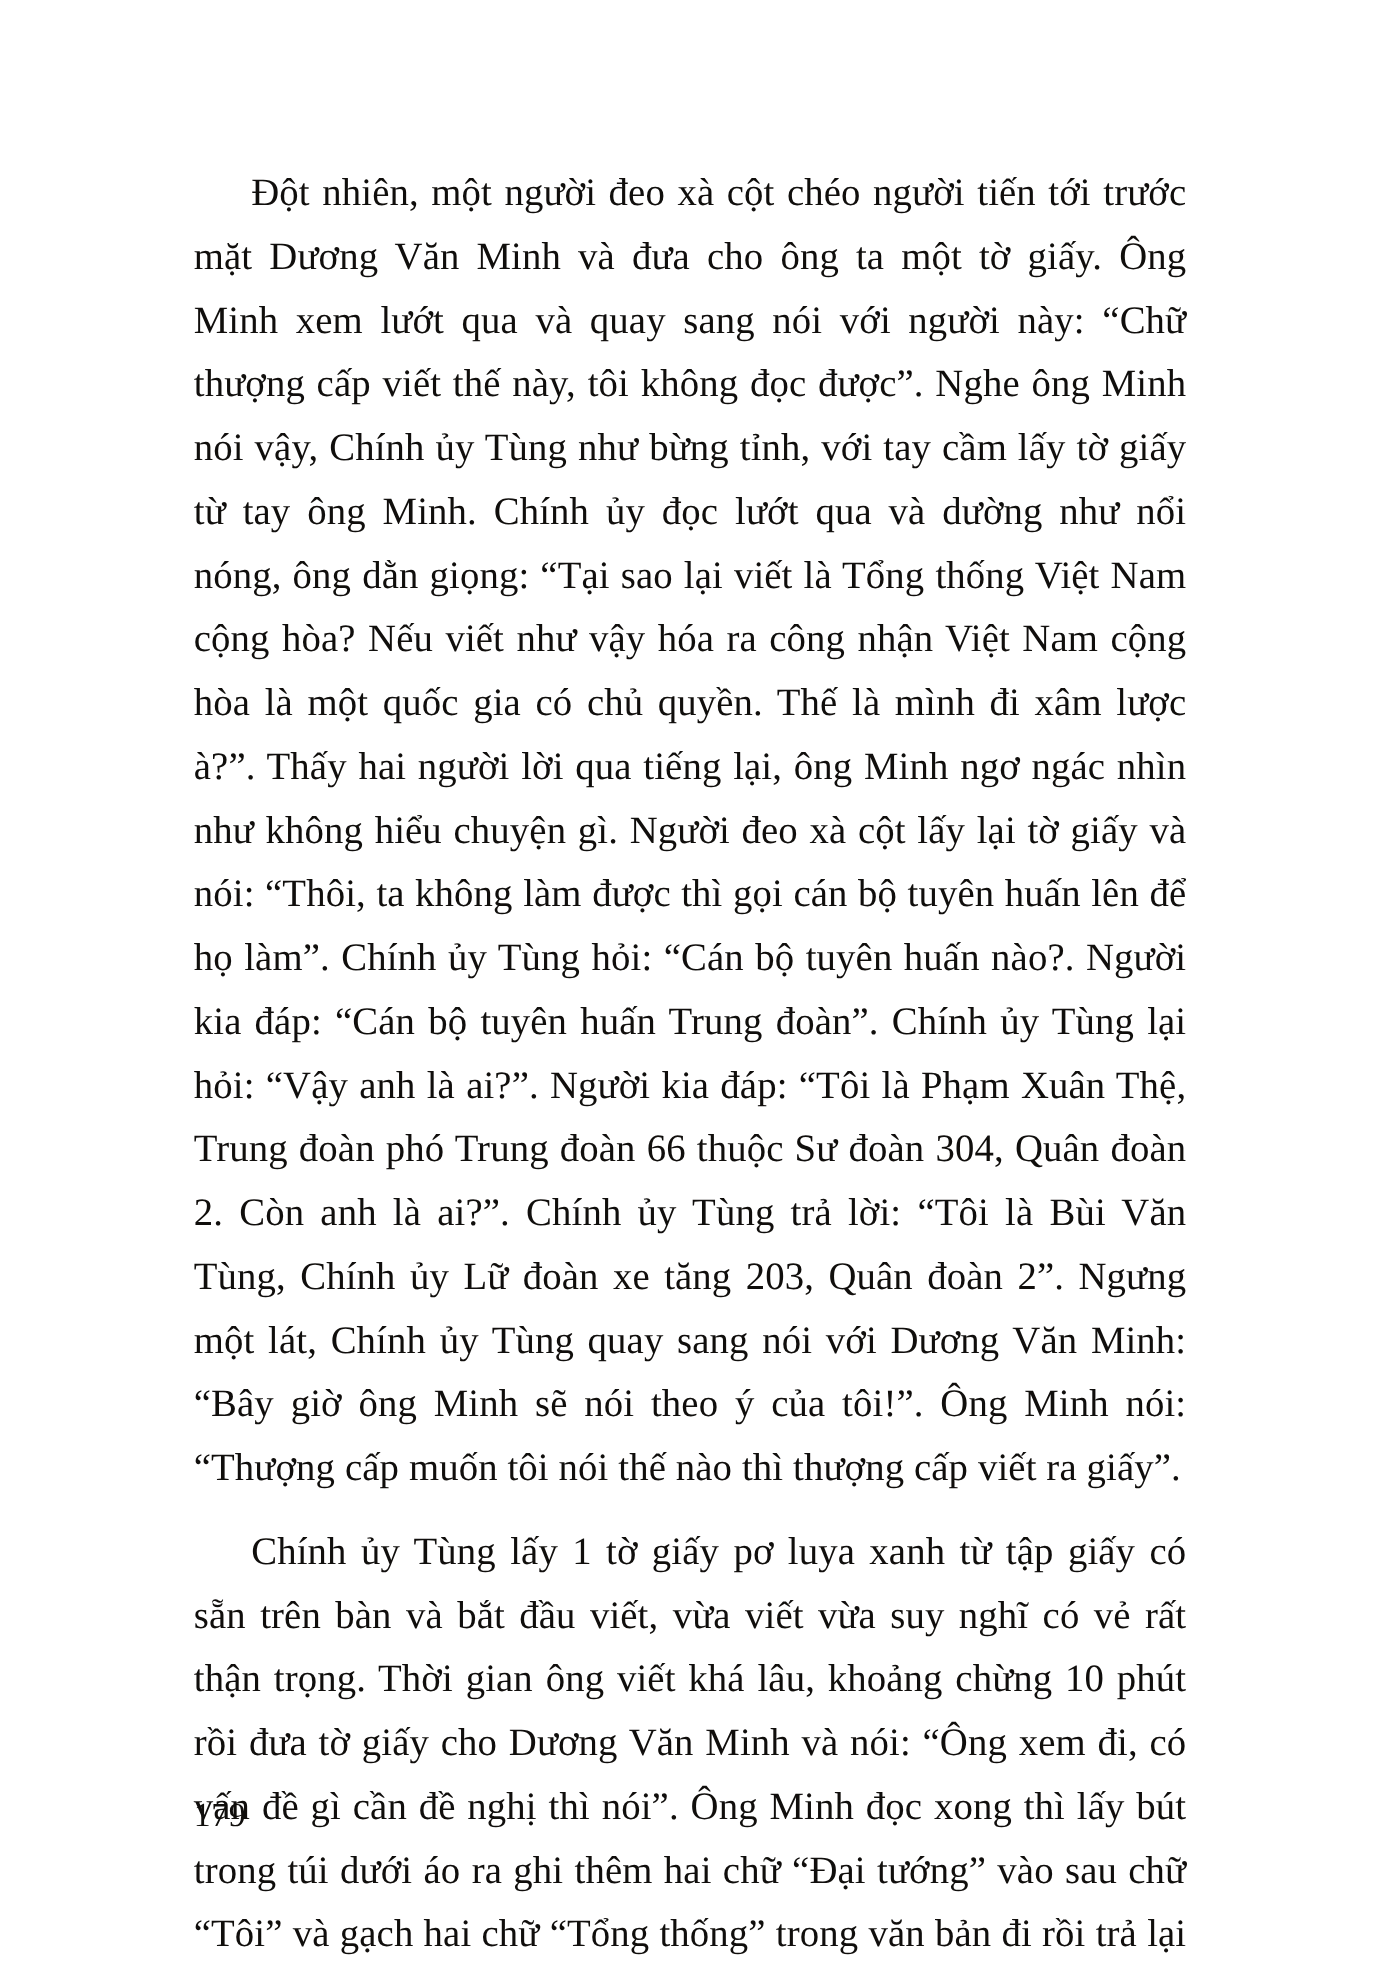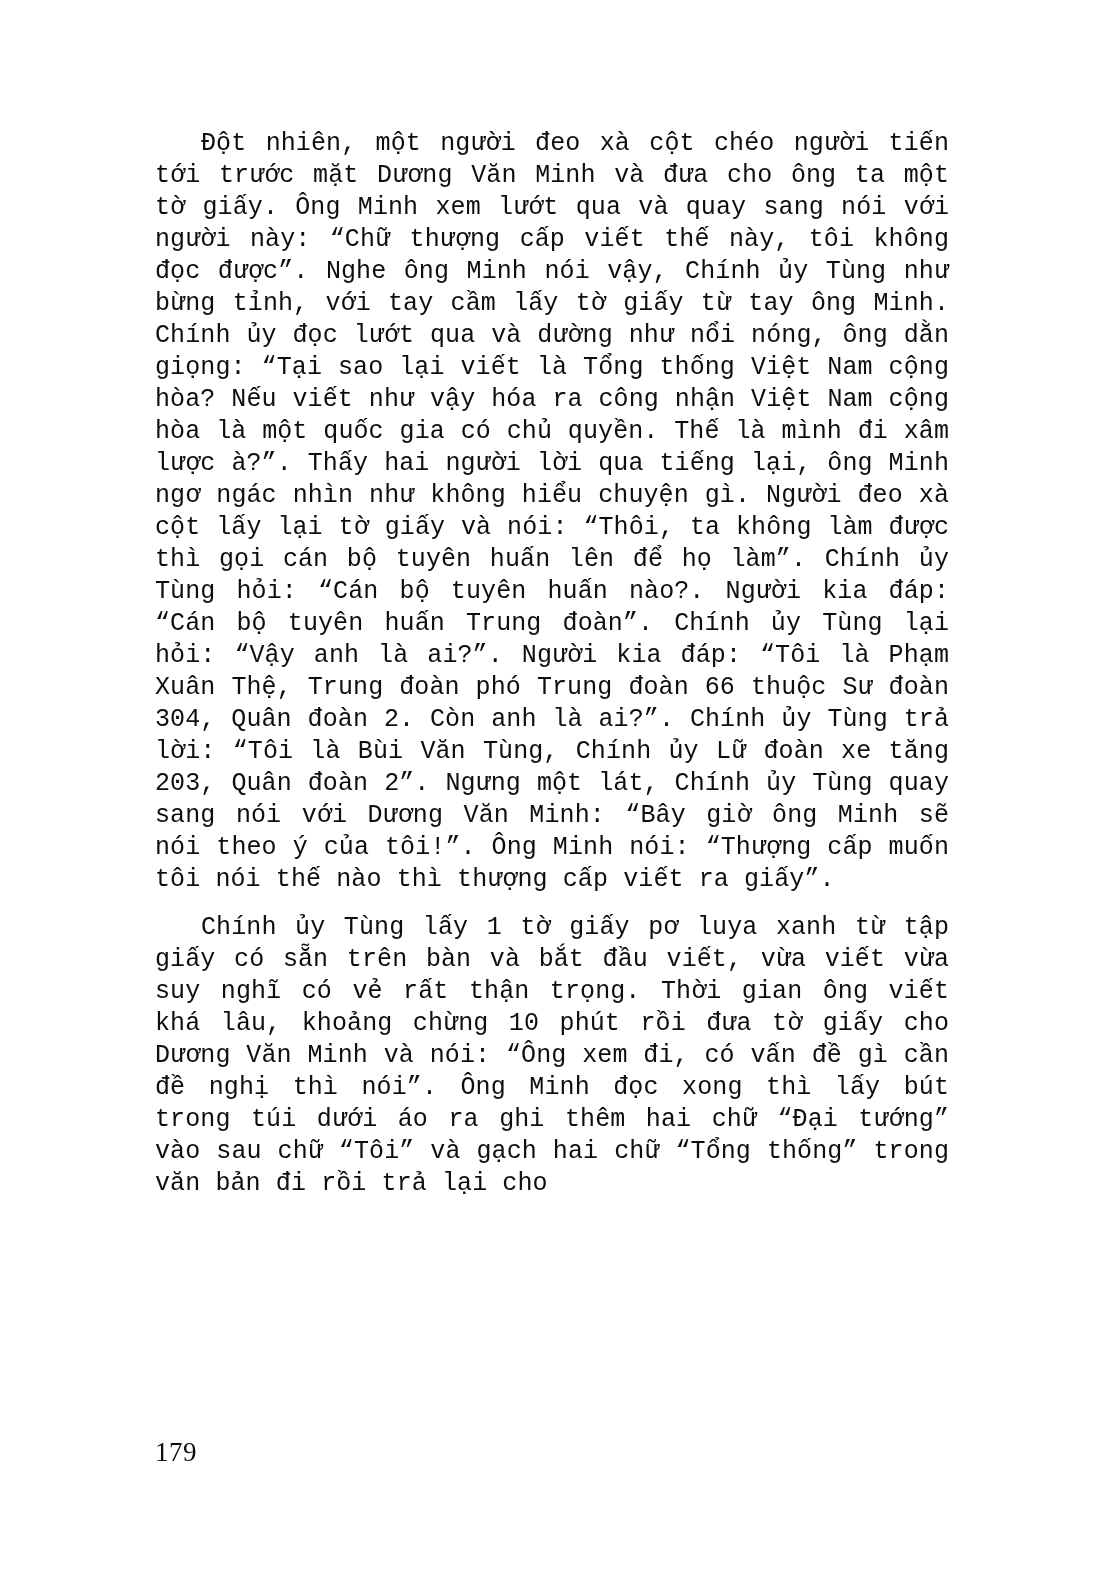--- a/index.html
+++ b/index.html
@@ -24,28 +24,27 @@
     box-sizing: border-box;
   }
   .text-block {
     position: absolute;
     left: 155px;
     top: 128px;
     width: 794px;
   }
   .para {
     margin: 0;
-    font-size: 25px;
-    line-height: 32px;
+    font-size: 31px;
+    line-height: 51px;
     text-align: justify;
     text-justify: inter-word;
     hyphens: none;
     text-indent: 46px;
     letter-spacing: 0.1px;
-    font-family: Liberation Mono, monospace;
   }
   .para + .para {
     margin-top: 16px;
   }
   .folio {
     position: absolute;
     left: 155px;
     top: 1435px;
     font-size: 27px;
     line-height: 34px;

